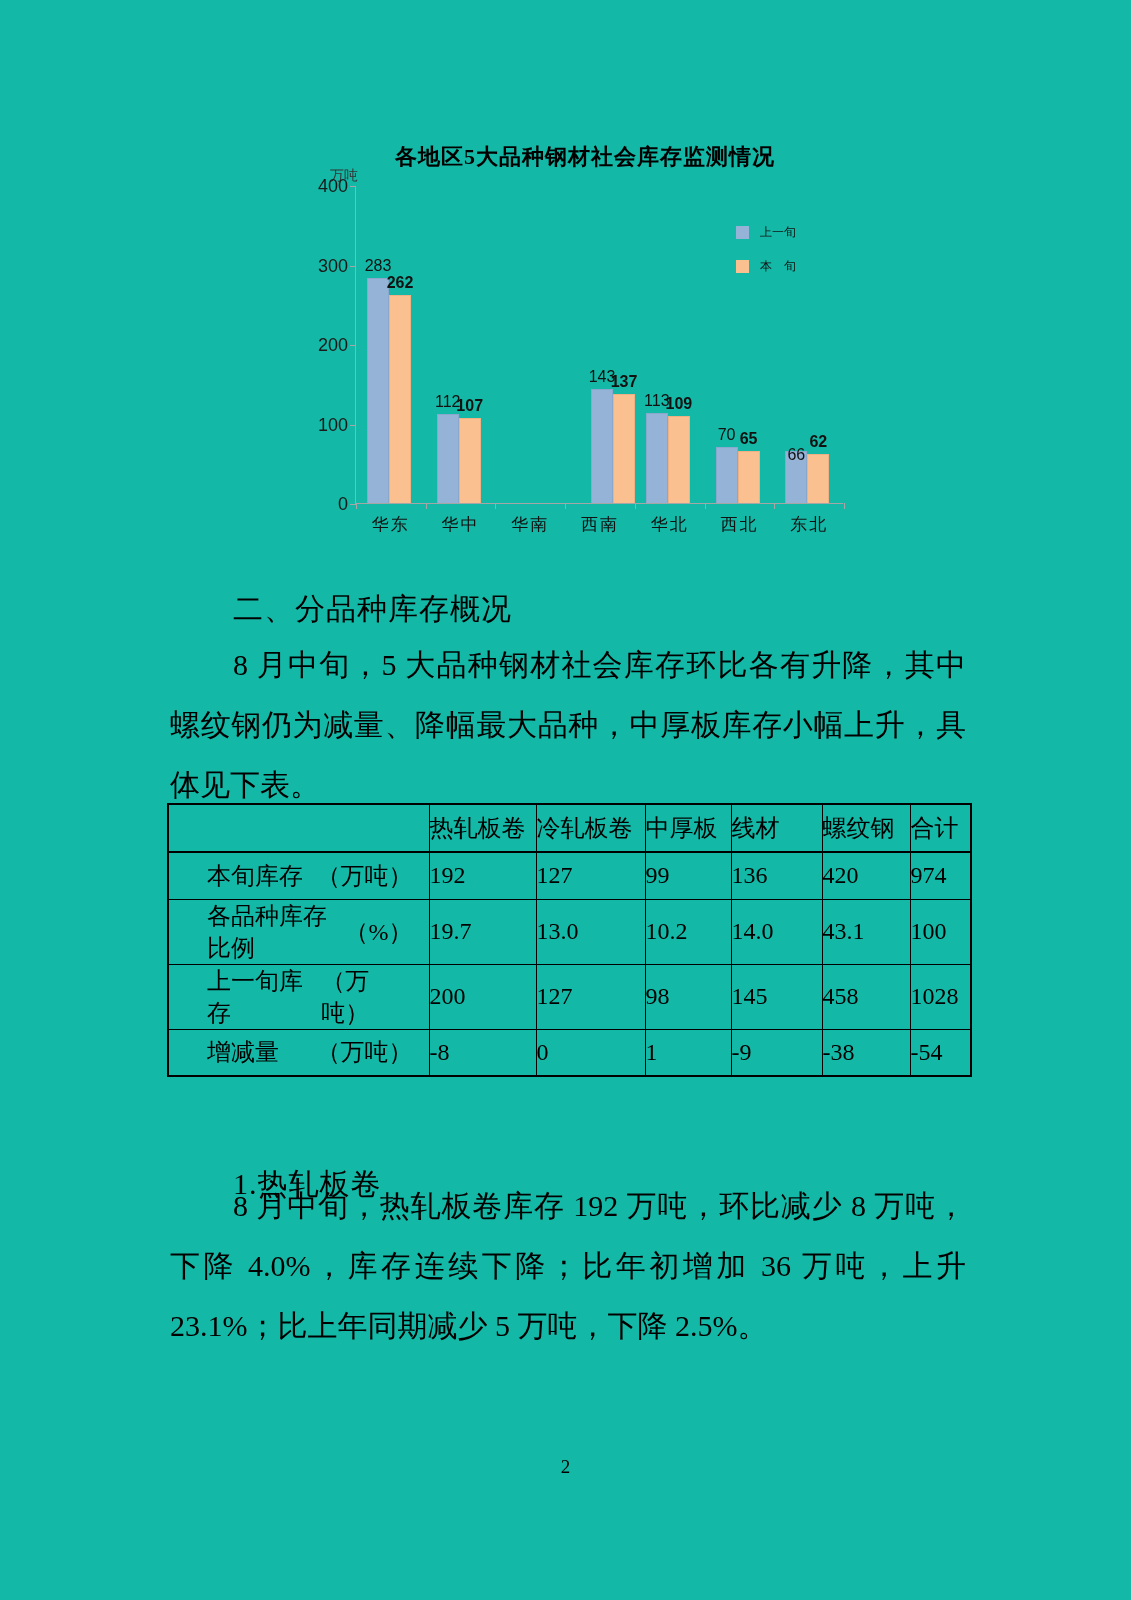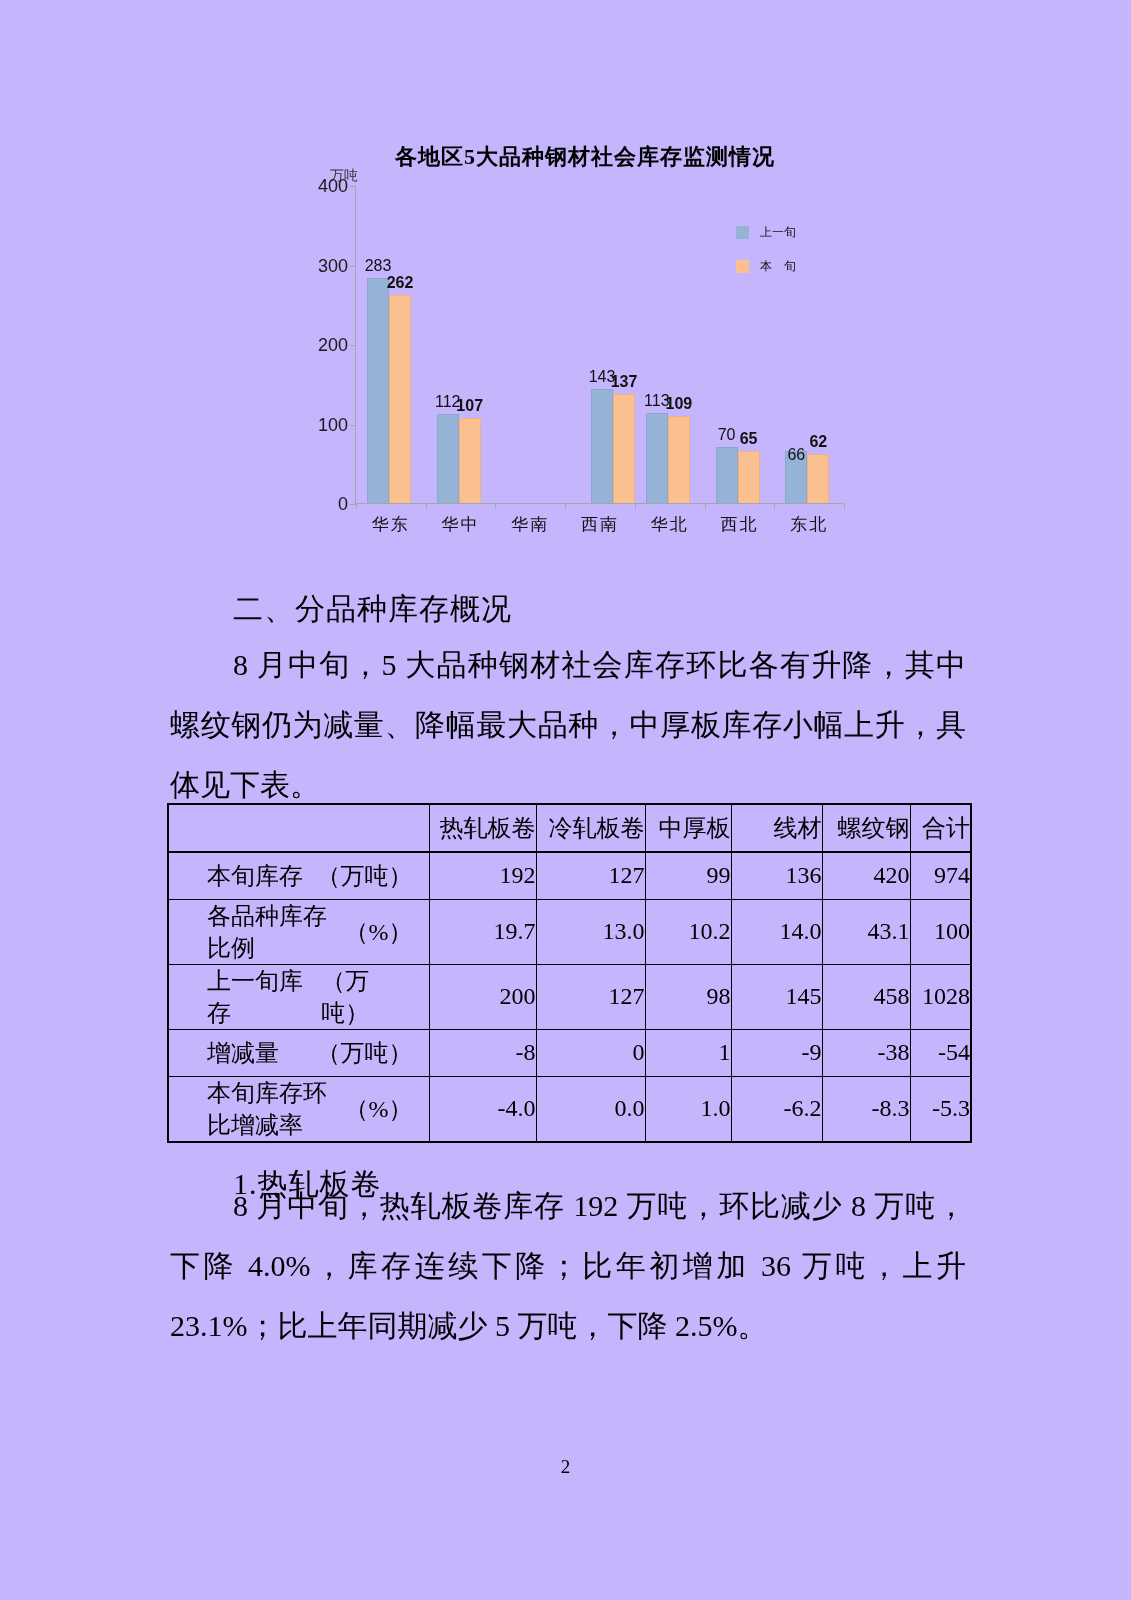--- a/index.html
+++ b/index.html
@@ -2,21 +2,21 @@
 <html><head>
 <meta charset="utf-8">
 <style>
   * { margin: 0; padding: 0; box-sizing: border-box; }
   html, body { background: #888; }
   .page {
     position: relative;
     width: 1131px;
     height: 1600px;
     margin: 0 auto;
-    background: #c4b5fd;
+    background: #14b8a6;
     font-family: "Liberation Serif", "DejaVu Serif", serif;
     color: #000000;
     overflow: hidden;
   }
 
   
   .chart-wrap { position: absolute; left: 320px; top: 140px; width: 530px; height: 400px; }
   .chart-title {
     position: absolute; left: 0; right: 0; top: 2px;
     text-align: center; font-size: 22px; font-weight: bold; letter-spacing: 1px;
@@ -64,21 +64,21 @@
   }
 
   
   .inv-table {
     position: absolute; left: 167px; top: 803px;
     border-collapse: collapse; table-layout: fixed;
     border: 2px solid #000;
     font-size: 24px;
   }
   .inv-table th, .inv-table td {
-    border: 1px solid #000; text-align: right; font-weight: normal;
+    border: 1px solid #000; text-align: left; font-weight: normal;
     height: 47px; padding: 0;
   }
   .inv-table thead th { height: 48px; border-bottom: 2px solid #000; }
   .inv-table td.label-cell { text-align: left; padding-left: 24px; }
   .label-inner { display: flex; justify-content: space-between; align-items: center; padding: 0 16px 0 14px; }
 
   .page-number { position: absolute; left: 0; right: 0; top: 1456px; text-align: center; font-size: 19px; }
 </style>
 </head>
 <body>
@@ -237,34 +237,20 @@
               <span>（万吨）</span>
             </div>
           </td>
           <td>-8</td>
           <td>0</td>
           <td>1</td>
           <td>-9</td>
           <td>-38</td>
           <td>-54</td>
         </tr>
-        <tr>
-          <td class="label-cell">
-            <div class="label-inner">
-              <span>本旬库存环比增减率</span>
-              <span>（%）</span>
-            </div>
-          </td>
-          <td>-4.0</td>
-          <td>0.0</td>
-          <td>1.0</td>
-          <td>-6.2</td>
-          <td>-8.3</td>
-          <td>-5.3</td>
-        </tr>
       </tbody>
     </table>
 
   <div class="sec-heading" style="top: 1164px;">1.热轧板卷</div>
   <div class="body-para" style="top: 1176px;">8 月中旬，热轧板卷库存 192 万吨，环比减少 8 万吨，下降 4.0%，库存连续下降；比年初增加 36 万吨，上升 23.1%；比上年同期减少 5 万吨，下降 2.5%。</div>
 
   <div class="page-number">2</div>
 </div>
 
 </body></html>

